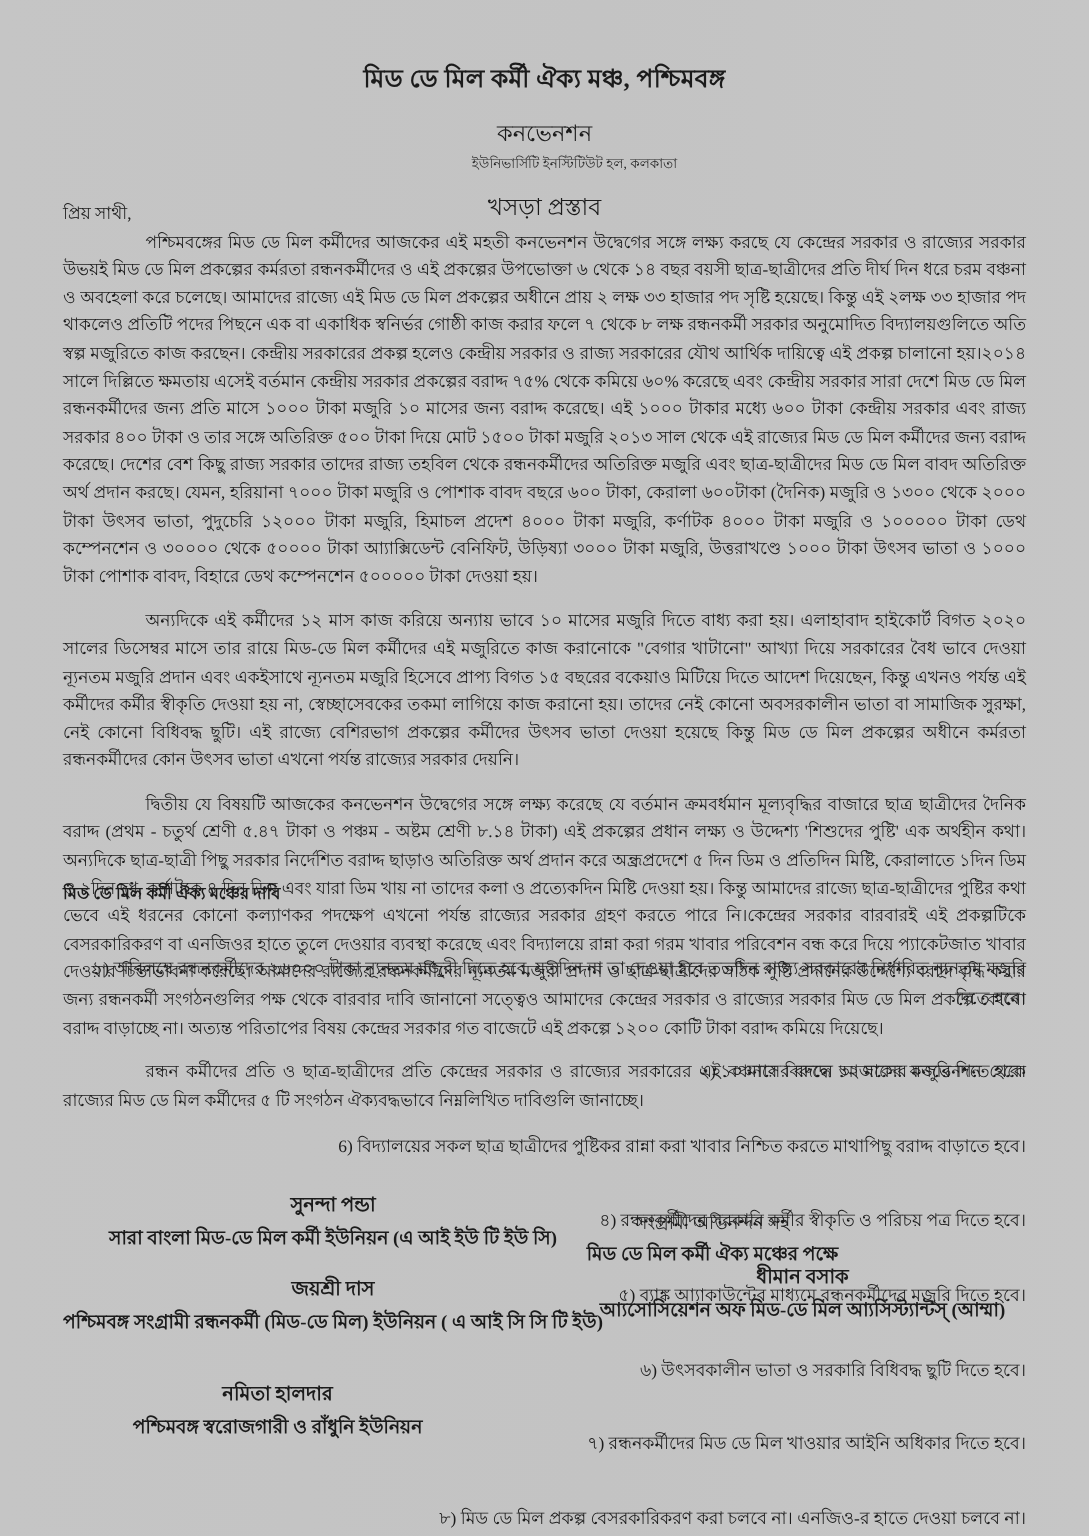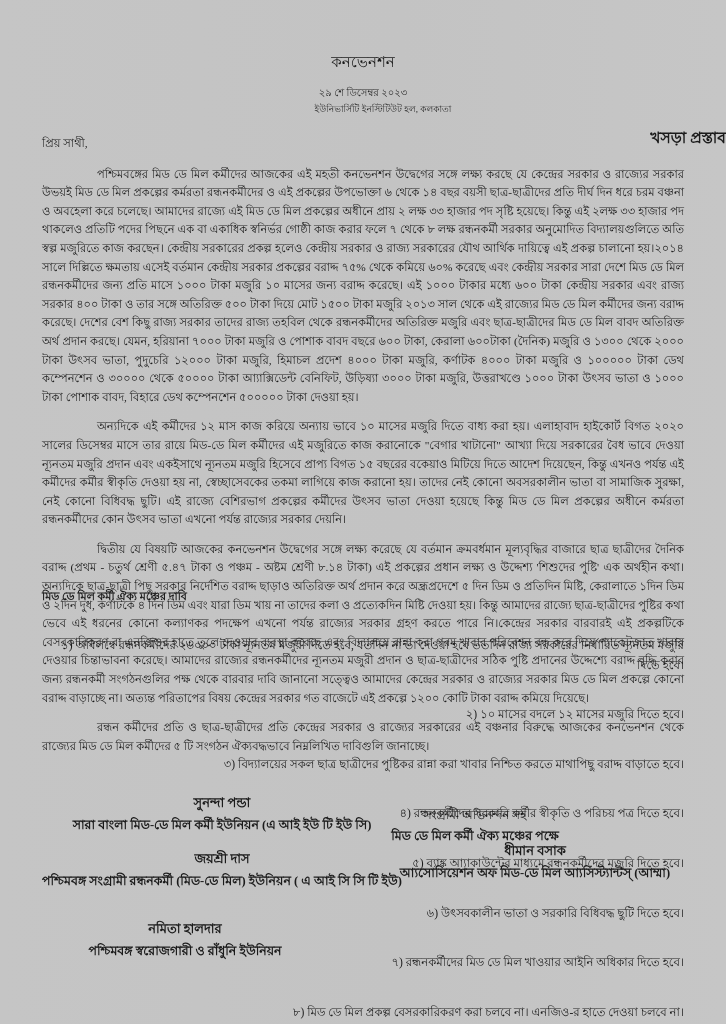--- a/index.html
+++ b/index.html
@@ -15,29 +15,29 @@
     width: 726px; height: 1024px;
     background: linear-gradient(90deg, #c5c5c5 0%, #c3c3c3 55%, #c6c6c6 100%);
     overflow: hidden;
   }
   
   .doc-header { position: absolute; top: 40px; left: 0; width: 726px; text-align: center; }
   .org-title  { font-size: 16.5px; font-weight: bold; letter-spacing: .2px; }
   .event-title{ font-size: 15px;  font-weight: normal; margin-top: 10px; }
   .event-date { font-size: 10px;  margin-top: 10px; color: #2a2a2a; }
   .event-venue{ font-size: 9px;   margin-top: 0;  color: #2a2a2a; padding-left: 40px; }
-  .doc-title  { font-size: 15.5px; font-weight: bold; margin-top: 9px; text-align: right; }
+  .doc-title  { font-size: 15.5px; font-weight: normal; margin-top: 9px; }
   
   .doc-body {
     position: absolute; top: 134px; left: 42px; width: 642px;
     font-size: 11.4px; line-height: 18.6px; text-align: justify;
   }
   .salutation { text-align: left; }
   .doc-body p.para { margin: 0 0 11px 0; text-indent: 55px; }
-  .doc-body p.para:first-of-type { margin-top: 12px; }
+  .doc-body p.para:first-of-type { margin-top: 0; }
   
   .demands { position: absolute; top: 586px; left: 42px; width: 642px; font-size: 11.6px; }
   .demands-heading { font-weight: bold; font-size: 11px; line-height: 20px; }
   .demand-item { line-height: 19.6px; text-align: right; margin-top: 30px; }
   
   .closing { position: absolute; top: 776px; left: 240px; width: 470px; text-align: center; margin-top: 29px; }
   .closing-salute { font-size: 12px; line-height: 20px; }
   .closing-onbehalf { font-size: 12.5px; font-weight: bold; line-height: 22px; }
   
   .signatures { position: absolute; top: 792px; left: 0; width: 726px; height: 230px; }
@@ -49,39 +49,39 @@
   .sig-left-2  { left: 42px;  top: 56px;  width: 360px; }
   .sig-left-3  { left: 60px;  top: 126px; width: 250px; }
   .sig-right-2 { left: 390px; top: 124px; width: 290px; }
 </style>
 </head>
 <body>
 
 <div class="page">
 
   <div class="doc-header">
+    <div class="org-title">মিড ডে মিল কর্মী ঐক্য মঞ্চ, পশ্চিমবঙ্গ</div>
     <div class="event-title">কনভেনশন</div>
-    <div class="event-date">২৯ শে ডিসেম্বর ২০২৩</div>
     <div class="event-venue">ইউনিভার্সিটি ইনস্টিটিউট হল, কলকাতা</div>
     <div class="doc-title">খসড়া প্রস্তাব</div>
   </div>
 
   <div class="doc-body">
     <div class="salutation">প্রিয় সাথী,</div>
     <p class="para">পশ্চিমবঙ্গের মিড ডে মিল কর্মীদের আজকের এই মহতী কনভেনশন উদ্বেগের সঙ্গে লক্ষ্য করছে যে কেন্দ্রের সরকার ও রাজ্যের সরকার উভয়ই মিড ডে মিল প্রকল্পের কর্মরতা রন্ধনকর্মীদের ও এই প্রকল্পের উপভোক্তা ৬ থেকে ১৪ বছর বয়সী ছাত্র-ছাত্রীদের প্রতি দীর্ঘ দিন ধরে চরম বঞ্চনা ও অবহেলা করে চলেছে। আমাদের রাজ্যে এই মিড ডে মিল প্রকল্পের অধীনে প্রায় ২ লক্ষ ৩৩ হাজার পদ সৃষ্টি হয়েছে। কিন্তু এই ২লক্ষ ৩৩ হাজার পদ থাকলেও প্রতিটি পদের পিছনে এক বা একাধিক স্বনির্ভর গোষ্ঠী কাজ করার ফলে ৭ থেকে ৮ লক্ষ রন্ধনকর্মী সরকার অনুমোদিত বিদ্যালয়গুলিতে অতি স্বল্প মজুরিতে কাজ করছেন। কেন্দ্রীয় সরকারের প্রকল্প হলেও কেন্দ্রীয় সরকার ও রাজ্য সরকারের যৌথ আর্থিক দায়িত্বে এই প্রকল্প চালানো হয়।২০১৪ সালে দিল্লিতে ক্ষমতায় এসেই বর্তমান কেন্দ্রীয় সরকার প্রকল্পের বরাদ্দ ৭৫% থেকে কমিয়ে ৬০% করেছে এবং কেন্দ্রীয় সরকার সারা দেশে মিড ডে মিল রন্ধনকর্মীদের জন্য প্রতি মাসে ১০০০ টাকা মজুরি ১০ মাসের জন্য বরাদ্দ করেছে। এই ১০০০ টাকার মধ্যে ৬০০ টাকা কেন্দ্রীয় সরকার এবং রাজ্য সরকার ৪০০ টাকা ও তার সঙ্গে অতিরিক্ত ৫০০ টাকা দিয়ে মোট ১৫০০ টাকা মজুরি ২০১৩ সাল থেকে এই রাজ্যের মিড ডে মিল কর্মীদের জন্য বরাদ্দ করেছে। দেশের বেশ কিছু রাজ্য সরকার তাদের রাজ্য তহবিল থেকে রন্ধনকর্মীদের অতিরিক্ত মজুরি এবং ছাত্র-ছাত্রীদের মিড ডে মিল বাবদ অতিরিক্ত অর্থ প্রদান করছে। যেমন, হরিয়ানা ৭০০০ টাকা মজুরি ও পোশাক বাবদ বছরে ৬০০ টাকা, কেরালা ৬০০টাকা (দৈনিক) মজুরি ও ১৩০০ থেকে ২০০০ টাকা উৎসব ভাতা, পুদুচেরি ১২০০০ টাকা মজুরি, হিমাচল প্রদেশ ৪০০০ টাকা মজুরি, কর্ণাটক ৪০০০ টাকা মজুরি ও ১০০০০০ টাকা ডেথ কম্পেনশেন ও ৩০০০০ থেকে ৫০০০০ টাকা আ্যাক্সিডেন্ট বেনিফিট, উড়িষ্যা ৩০০০ টাকা মজুরি, উত্তরাখণ্ডে ১০০০ টাকা উৎসব ভাতা ও ১০০০ টাকা পোশাক বাবদ, বিহারে ডেথ কম্পেনশেন ৫০০০০০ টাকা দেওয়া হয়।</p>
     <p class="para">অন্যদিকে এই কর্মীদের ১২ মাস কাজ করিয়ে অন্যায় ভাবে ১০ মাসের মজুরি দিতে বাধ্য করা হয়। এলাহাবাদ হাইকোর্ট বিগত ২০২০ সালের ডিসেম্বর মাসে তার রায়ে মিড-ডে মিল কর্মীদের এই মজুরিতে কাজ করানোকে "বেগার খাটানো" আখ্যা দিয়ে সরকারের বৈধ ভাবে দেওয়া ন্যূনতম মজুরি প্রদান এবং একইসাথে ন্যূনতম মজুরি হিসেবে প্রাপ্য বিগত ১৫ বছরের বকেয়াও মিটিয়ে দিতে আদেশ দিয়েছেন, কিন্তু এখনও পর্যন্ত এই কর্মীদের কর্মীর স্বীকৃতি দেওয়া হয় না,  স্বেচ্ছাসেবকের তকমা লাগিয়ে কাজ করানো হয়। তাদের নেই কোনো অবসরকালীন ভাতা বা সামাজিক সুরক্ষা, নেই কোনো বিধিবদ্ধ ছুটি। এই রাজ্যে বেশিরভাগ প্রকল্পের কর্মীদের উৎসব ভাতা দেওয়া হয়েছে কিন্তু মিড ডে মিল প্রকল্পের অধীনে কর্মরতা রন্ধনকর্মীদের কোন উৎসব ভাতা এখনো পর্যন্ত রাজ্যের সরকার দেয়নি।</p>
     <p class="para">দ্বিতীয় যে বিষয়টি আজকের কনভেনশন উদ্বেগের সঙ্গে লক্ষ্য করেছে যে বর্তমান ক্রমবর্ধমান মূল্যবৃদ্ধির বাজারে ছাত্র ছাত্রীদের দৈনিক বরাদ্দ (প্রথম - চতুর্থ শ্রেণী ৫.৪৭ টাকা ও পঞ্চম - অষ্টম শ্রেণী ৮.১৪ টাকা) এই প্রকল্পের প্রধান লক্ষ্য ও উদ্দেশ্য 'শিশুদের পুষ্টি' এক অর্থহীন কথা।অন্যদিকে ছাত্র-ছাত্রী পিছু সরকার নির্দেশিত বরাদ্দ ছাড়াও অতিরিক্ত অর্থ প্রদান করে অন্ধ্রপ্রদেশে ৫ দিন ডিম ও প্রতিদিন মিষ্টি, কেরালাতে ১দিন ডিম ও ২দিন দুধ, কর্ণাটকে ৪ দিন ডিম এবং যারা ডিম খায় না তাদের কলা ও প্রত্যেকদিন মিষ্টি দেওয়া হয়। কিন্তু আমাদের রাজ্যে ছাত্র-ছাত্রীদের পুষ্টির কথা ভেবে এই ধরনের কোনো কল্যাণকর পদক্ষেপ এখনো পর্যন্ত রাজ্যের সরকার গ্রহণ করতে পারে নি।কেন্দ্রের সরকার বারবারই এই প্রকল্পটিকে বেসরকারিকরণ বা এনজিওর হাতে তুলে দেওয়ার ব্যবস্থা করেছে এবং বিদ্যালয়ে রান্না করা গরম খাবার পরিবেশন বন্ধ করে দিয়ে প্যাকেটজাত খাবার দেওয়ার চিন্তাভাবনা করেছে। আমাদের রাজ্যের রন্ধনকর্মীদের ন্যূনতম মজুরী প্রদান ও ছাত্র-ছাত্রীদের সঠিক পুষ্টি প্রদানের উদ্দেশ্যে বরাদ্দ বৃদ্ধি করার জন্য রন্ধনকর্মী সংগঠনগুলির পক্ষ থেকে বারবার দাবি জানানো সত্ত্বেও আমাদের কেন্দ্রের সরকার ও রাজ্যের সরকার মিড ডে মিল প্রকল্পে কোনো বরাদ্দ বাড়াচ্ছে না। অত্যন্ত পরিতাপের বিষয় কেন্দ্রের সরকার গত বাজেটে এই প্রকল্পে ১২০০ কোটি টাকা বরাদ্দ কমিয়ে দিয়েছে।</p>
     <p class="para">রন্ধন কর্মীদের প্রতি ও  ছাত্র-ছাত্রীদের প্রতি কেন্দ্রের সরকার ও রাজ্যের সরকারের এই বঞ্চনার বিরুদ্ধে আজকের কনভেনশন থেকে রাজ্যের মিড ডে মিল কর্মীদের ৫ টি সংগঠন ঐক্যবদ্ধভাবে নিম্নলিখিত দাবিগুলি জানাচ্ছে।</p>
   </div>
 
   <div class="demands">
     <div class="demands-heading">মিড ডে মিল কর্মী ঐক্য মঞ্চের দাবি</div>
     <div class="demand-item">১) অবিলম্বে রন্ধনকর্মীদের ২৬০০০ টাকা ন্যূনতম মজুরী দিতে হবে, যতদিন না তা দেওয়া হবে ততদিন রাজ্য সরকারের নির্ধারিত ন্যূনতম মজুরি দিতে হবে।</div>
     <div class="demand-item">২) ১০ মাসের বদলে ১২ মাসের মজুরি দিতে হবে।</div>
-    <div class="demand-item">৩) বিদ্যালয়ের সকল ছাত্র ছাত্রীদের পুষ্টিকর রান্না করা খাবার নিশ্চিত করতে মাথাপিছু বরাদ্দ বাড়াতে হবে।</div>
+    <div class="demand-item">6) বিদ্যালয়ের সকল ছাত্র ছাত্রীদের পুষ্টিকর রান্না করা খাবার নিশ্চিত করতে মাথাপিছু বরাদ্দ বাড়াতে হবে।</div>
     <div class="demand-item">৪) রন্ধনকর্মীদের সরকারি কর্মীর স্বীকৃতি ও পরিচয় পত্র দিতে হবে।</div>
     <div class="demand-item">৫) ব্যাঙ্ক আ্যাকাউন্টের মাধ্যমে রন্ধনকর্মীদের মজুরি দিতে হবে।</div>
     <div class="demand-item">৬) উৎসবকালীন ভাতা ও সরকারি বিধিবদ্ধ ছুটি দিতে হবে।</div>
     <div class="demand-item">৭) রন্ধনকর্মীদের মিড ডে মিল খাওয়ার আইনি অধিকার দিতে হবে।</div>
     <div class="demand-item">৮) মিড ডে মিল প্রকল্প বেসরকারিকরণ করা চলবে না। এনজিও-র হাতে দেওয়া চলবে না।</div>
   </div>
 
   <div class="closing">
     <div class="closing-salute">সংগ্রামী অভিনন্দন সহ</div>
     <div class="closing-onbehalf">মিড ডে মিল কর্মী ঐক্য মঞ্চের পক্ষে</div>

